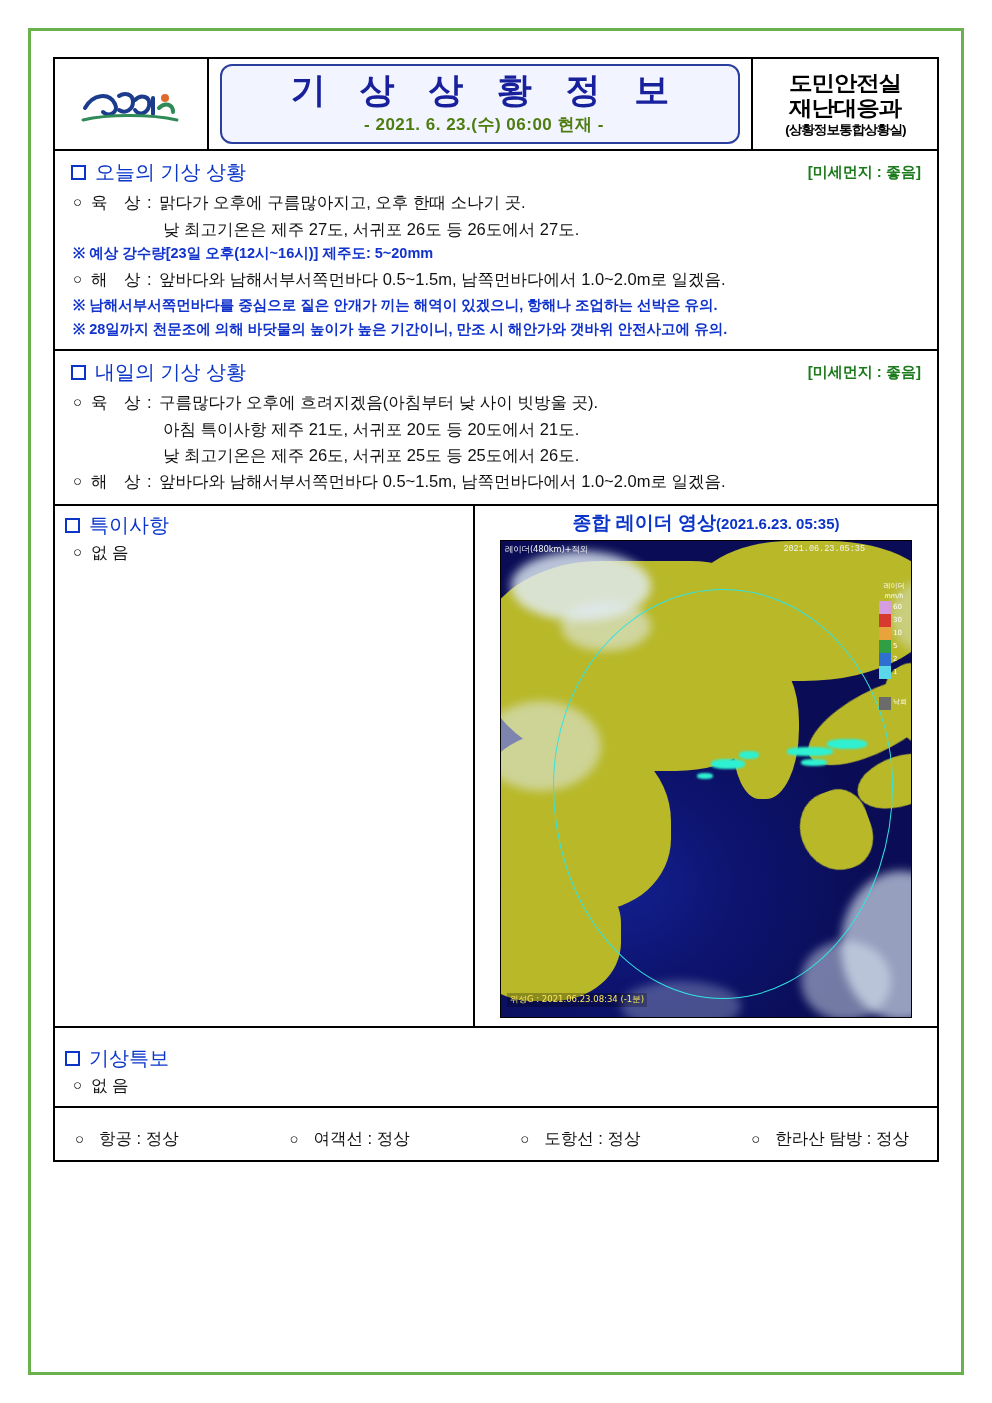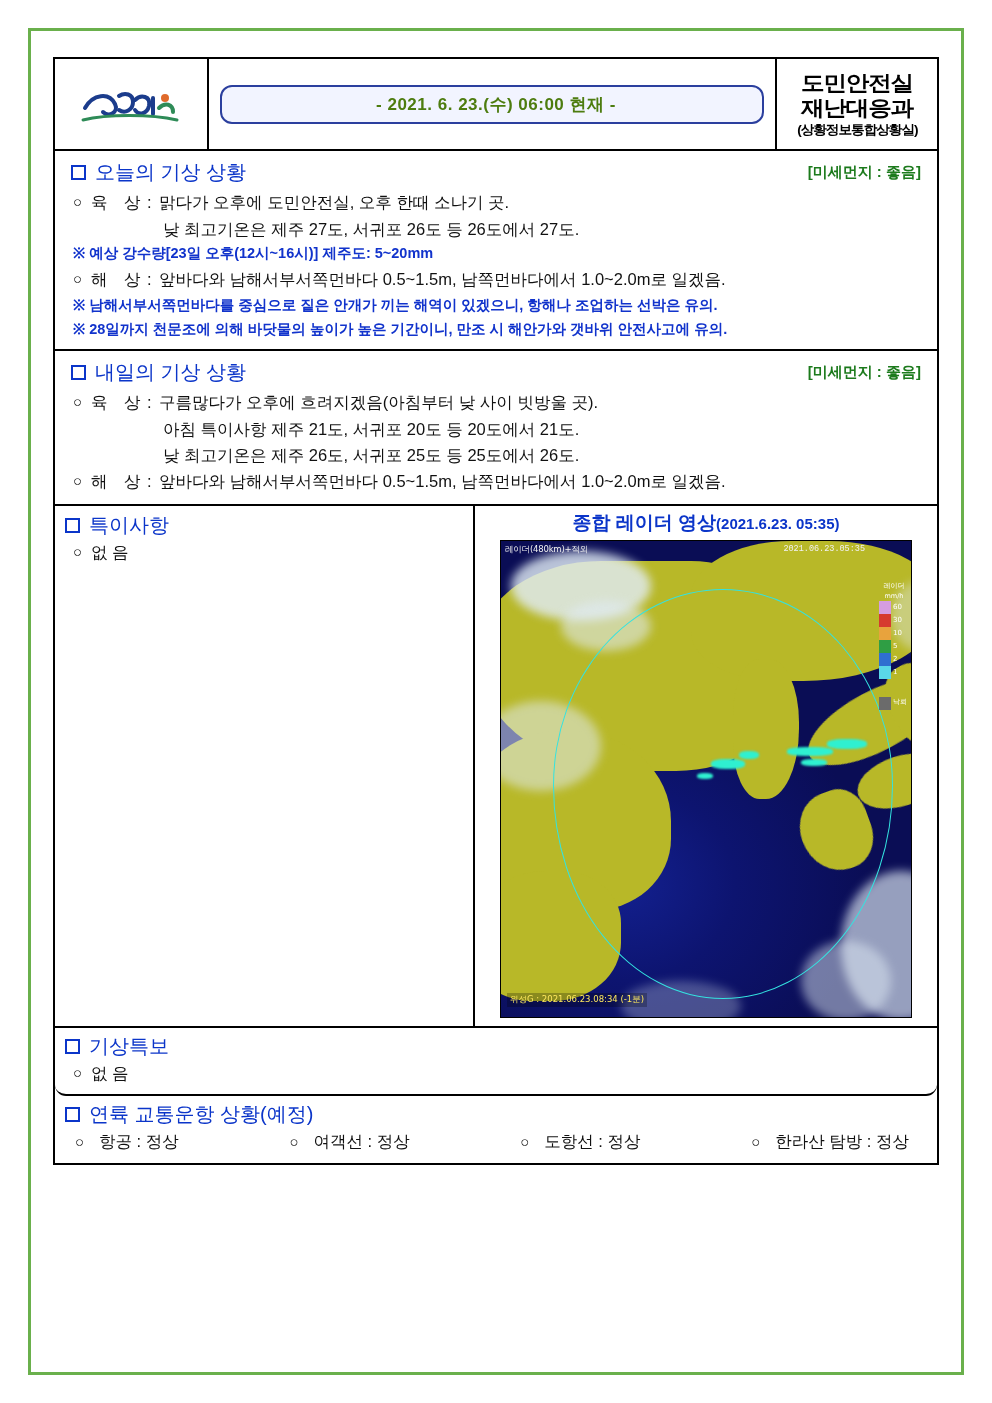--- a/index.html
+++ b/index.html
@@ -72,21 +72,21 @@
   }
   .title-sub {
     font-size: 17px;
     font-weight: bold;
     color: #4d7c0f;
     letter-spacing: 0.5px;
     margin-top: 2px;
     margin-left: 8px;
   }
   .dept-cell {
-    width: 160px;
+    width: 184px;
     flex-shrink: 0;
     display: flex;
     flex-direction: column;
     align-items: center;
     justify-content: center;
     line-height: 1.18;
   }
   .dept-l1, .dept-l2 {
     font-size: 21px;
     font-weight: bold;
@@ -262,21 +262,21 @@
     font-family: "DejaVu Sans", sans-serif;
   }
   .legend-title { text-align: center; font-size: 7px; margin-bottom: 1px; }
   .legend-unit { text-align: center; font-size: 6.5px; margin-bottom: 1px; }
   .legend-row { display: flex; align-items: center; height: 13px; }
   .legend-sw { width: 12px; height: 13px; }
   .legend-lb { margin-left: 2px; font-size: 7px; }
   .legend-extra { margin-top: 18px; display: flex; align-items: flex-start; }
   .legend-extra .legend-sw { background: #6b6b6b; }
   
-  .simple-sec { padding: 5px 10px 7px 10px; border-bottom: 2px solid #000; border-radius: 11px; }
+  .simple-sec { padding: 17px 10px 7px 10px; border-bottom: 2px solid #000; }
   .simple-sec:last-child { border-bottom: none; }
   .traffic-row {
     display: flex;
     justify-content: space-between;
     padding: 2px 18px 2px 10px;
     font-size: 16.5px;
     color: #111;
   }
   .traffic-item { display: flex; align-items: center; gap: 6px; }
 </style>
@@ -296,20 +296,21 @@
             <path d="M56 20 C62 14, 72 16, 70 26 C68 34, 60 36, 56 30" fill="none" stroke="#1b3c8c" stroke-width="4" stroke-linecap="round"></path>
             <path d="M74 18 L74 34" stroke="#1b3c8c" stroke-width="4" stroke-linecap="round"></path>
             <circle cx="86" cy="18" r="4" fill="#e06a2b"></circle>
             <path d="M80 28 C86 22, 94 24, 94 32" fill="none" stroke="#2e8b57" stroke-width="4" stroke-linecap="round"></path>
             <path d="M4 40 C28 34, 72 34, 98 40" fill="none" stroke="#2e8b57" stroke-width="3" stroke-linecap="round"></path>
           </svg>
         </div>
       </div>
       <div class="title-cell">
         <div class="title-box">
+          <div class="title-main">기 상 상 황 정 보</div>
           <div class="title-sub">- 2021. 6. 23.(수) 06:00 현재 -</div>
         </div>
       </div>
       <div class="dept-cell">
         <div class="dept-l1">도민안전실</div>
         <div class="dept-l2">재난대응과</div>
         <div class="dept-l3">(상황정보통합상황실)</div>
       </div>
     </div>
 
@@ -318,21 +319,21 @@
         <div class="sec-title">
           <span class="chk"></span>
           <span>오늘의 기상 상황</span>
         </div>
         <div class="dust">[미세먼지 : 좋음]</div>
       </div>
       <div class="row">
         <span class="bullet">○</span>
         <span class="lbl">육 상</span>
         <span class="colon">:</span>
-        <span class="txt">맑다가 오후에 도민안전실, 오후 한때 소나기 곳.</span>
+        <span class="txt">맑다가 오후에 구름많아지고, 오후 한때 소나기 곳.</span>
       </div>
       <div class="indent-line">낮 최고기온은 제주 27도, 서귀포 26도 등 26도에서 27도.</div>
       <div class="note">
         <span class="mark">※</span><span>예상 강수량[23일 오후(12시~16시)] 제주도: 5~20mm</span>
       </div>
       <div class="row">
         <span class="bullet">○</span>
         <span class="lbl">해 상</span>
         <span class="colon">:</span>
         <span class="txt">앞바다와 남해서부서쪽먼바다 0.5~1.5m, 남쪽먼바다에서 1.0~2.0m로 일겠음.</span>
@@ -459,24 +460,20 @@
         <span class="chk"></span>
         <span>기상특보</span>
       </div>
       <div class="row">
         <span class="bullet">○</span>
         <span class="txt">없   음</span>
       </div>
     </div>
 
     <div class="simple-sec">
-      <div class="sec-title">
-        <span class="chk"></span>
-        <span>연륙 교통운항 상황(예정)</span>
-      </div>
       <div class="traffic-row">
         <span class="traffic-item">
               <span class="bullet">○</span>
               <span>항공 : 정상</span>
             </span>
         <span class="traffic-item">
               <span class="bullet">○</span>
               <span>여객선 : 정상</span>
             </span>
         <span class="traffic-item">

